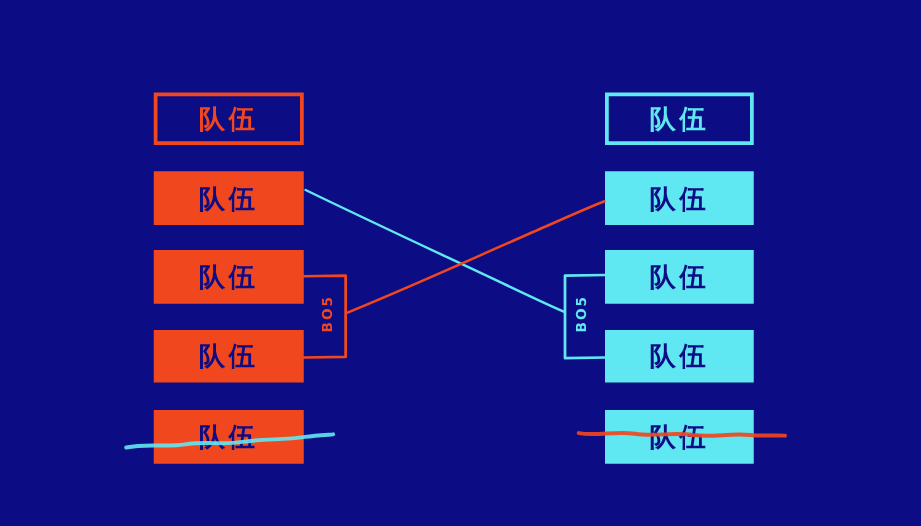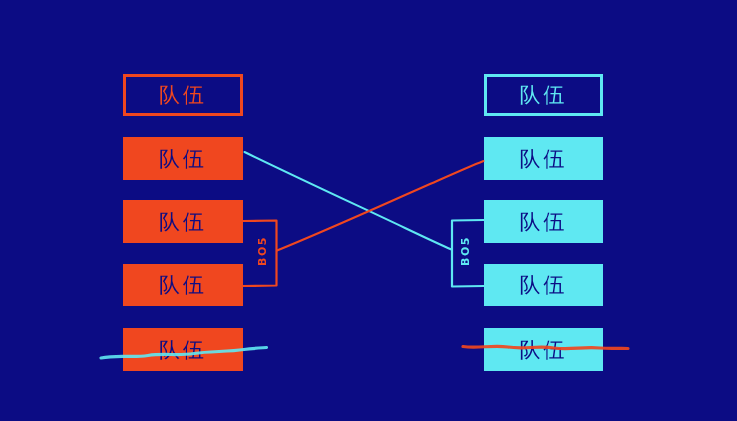--- a/index.html
+++ b/index.html
@@ -12,21 +12,21 @@
     position:relative;
     width:737px;height:421px;
     background:var(--bg);
     overflow:hidden;
     font-family:"DejaVu Sans","Liberation Sans",sans-serif;
   }
   .box{
     position:absolute;
     box-sizing:border-box;
     display:flex;align-items:center;justify-content:center;
-    font-weight:normal;
+    font-weight:bold;
     font-size:21px;
     letter-spacing:3px;
     user-select:none;
   }
   
   .box.l{left:123px;width:120px;}
   .box.l.outline{border:3px solid var(--orange);color:var(--orange);background:transparent;}
   .box.l.fill{background:var(--orange);color:var(--bg);}
   
   .box.r{left:484px;width:119px;}

